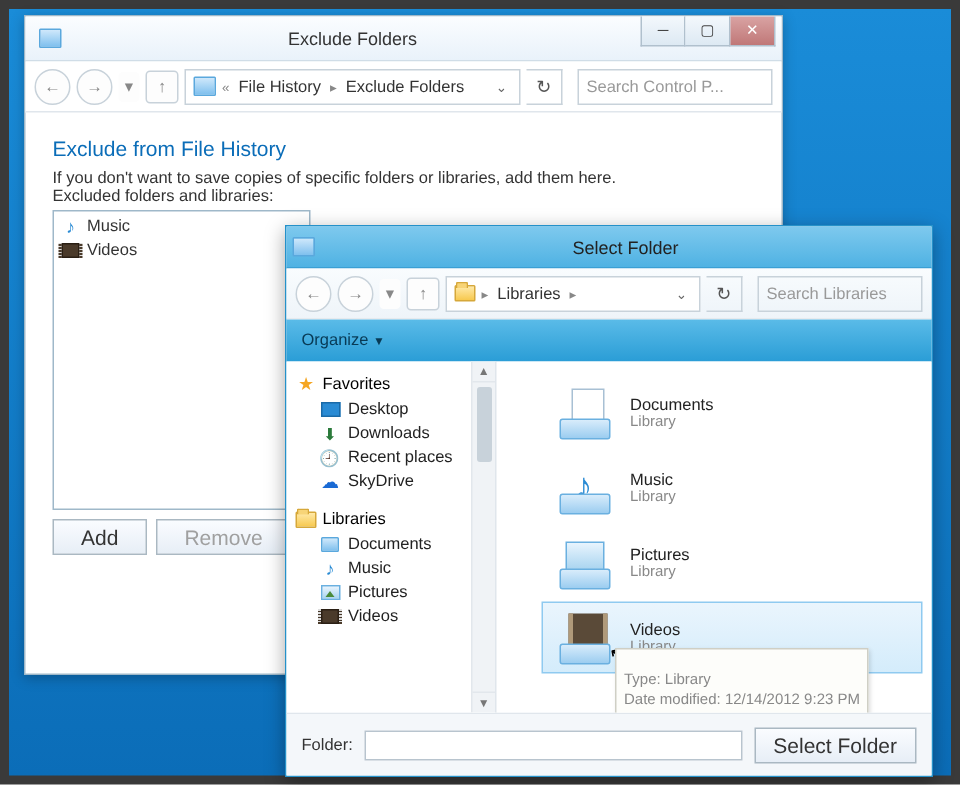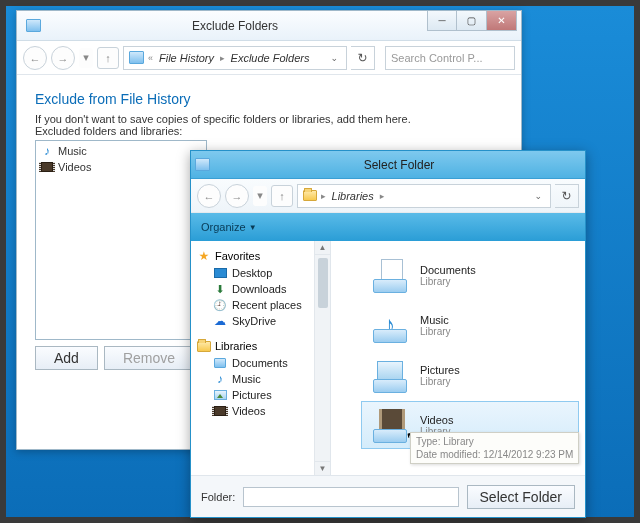--- a/index.html
+++ b/index.html
@@ -14,60 +14,60 @@
 .winbtns { display:flex; height:22px; margin-right:4px; margin-top:-8px;}
 .winbtn { width: 30px; height: 20px; border: 1px solid #b0c0cd; border-top:none; background: linear-gradient(#f3f8fc,#dde9f3); font-size:10px; display:flex; align-items:center; justify-content:center; color:#444; }
 .winbtn.close { background: linear-gradient(#d9a3a3,#c07878); color:#fff; }
 .winbtn + .winbtn { border-left:none; }
 
 .navbar { height: 34px; border-bottom: 1px solid #e0e6ec; display:flex; align-items:center; padding: 0 6px; gap:4px; background:#fff;}
 .navbtn { width: 24px; height: 24px; border:1px solid #c8d2da; border-radius: 50%; display:flex; align-items:center; justify-content:center; font-size:11px; color:#888; background:#fdfdfd;}
 .navbtn.sq { border-radius:3px; width:20px; height:20px; }
 .navbtn.up { border-radius:3px; width:22px; height:22px;}
 .crumb { flex:1; height:24px; border:1px solid #c8d2da; display:flex; align-items:center; font-size:11px; padding:0 2px; background:#fff; }
-.crumb .seg { padding: 2px 5px; display:flex; align-items:center; gap:3px; color:#333;font-style:italic;}
+.crumb .seg { padding: 2px 5px; display:flex; align-items:center; gap:3px; color:#333;}
 .crumb .seg.icn { padding:2px 3px;}
 .crumb .chev { color:#888; font-size:9px; padding:0 1px;}
 .crumb .dd { margin-left:auto; padding:0 6px; color:#666; font-size:9px;}
 .refresh { width:24px; height:24px; border:1px solid #c8d2da; border-left:none; display:flex; align-items:center; justify-content:center; font-size:12px; color:#555;}
 .search { width:130px; height:24px; border:1px solid #c8d2da; margin-left:6px; font-size:11px; padding:10px 5px; color:#999; display:flex; align-items:center;}
 
 .body1 { padding: 16px 18px 10px 18px; font-size: 11px; color:#333; }
 .body1 h2 { color: #0b6db8; font-size: 14px; font-weight: normal; margin-bottom: 6px;}
 .body1 .sub { margin-bottom: 0; }
 .body1 .lbl { margin-bottom: 3px; }
 .listbox { border:1px solid #9fb8c9; height: 200px; width: 172px; background:#fff; padding:2px;}
 .listrow { display:flex; align-items:center; gap:4px; font-size:11px; padding:1px 2px;}
 .btnrow { margin-top:6px; display:flex; gap:6px;}
 .btn { border:1px solid #aab8c2; background:linear-gradient(#fafcff,#e7eef6); font-size:14px; padding:3px 18px; color:#333; }
 .btn:disabled, .btn.dis { color:#a0a0a0; }
 
 
-.win2 { position: absolute; left: 184px; top: 144px; width: 396px; height: 368px; background:#fff; border:1px solid #2591c9; box-shadow: 0 3px 12px rgba(0,0,0,.35); }
+.win2 { position: absolute; left: 184px; top: 144px; width: 432px; height: 368px; background:#fff; border:1px solid #2591c9; box-shadow: 0 3px 12px rgba(0,0,0,.35); }
 .titlebar2 { height: 28px; background: linear-gradient(#7ec9ee,#4fb2e3); border-bottom:1px solid #3a9fd4; display:flex; align-items:center;}
 .titlebar2 .title { flex:1; text-align:center; font-size:12px; color:#222;}
 .navbar2 { height: 34px; display:flex; align-items:center; padding:0 6px; gap:4px; border-bottom:1px solid #e6eaee; background:linear-gradient(#f9fcfe,#eef4f9);}
 .toolbar2 { height:28px; background: linear-gradient(#5abbe8,#2a9dd6); display:flex; align-items:center; padding:0 10px; font-size:11px; color:#fff;}
 .toolbar2 .org { display:flex; align-items:center; gap:3px; color:#083a55;}
 .content2 { display:flex; height: calc(100% - 28px - 34px - 28px - 42px); }
 .sidebar { width: 140px; border-right:1px solid #e0e6ec; overflow:hidden; font-size:11px; position:relative; background:#fff;}
 .sidebar .scroll { position:absolute; right:0; top:0; bottom:0; width:16px; background:#f0f3f6; border-left:1px solid #e2e7ec; display:flex; flex-direction:column; align-items:center;}
 .sidebar .scroll .arr{height:14px;display:flex;align-items:center;justify-content:center;width:100%;color:#777;font-size:8px;border-bottom:1px solid #e2e7ec;}
 .sidebar .scroll .arr.bot{border-bottom:none;border-top:1px solid #e2e7ec;margin-top:auto;}
 .sidebar .scroll .thumb{width:10px;height:50px;background:#c8d2da;border-radius:2px;margin-top:3px;}
 .sbgroup { padding: 6px 4px 2px 6px; }
 .sbhead { display:flex; align-items:center; gap:4px; padding:2px 0;}
 .sbitem { display:flex; align-items:center; gap:5px; padding:1px 0 1px 16px; color:#222;}
 .main2 { flex:1; padding:10px 6px 4px 30px; overflow:hidden; background:#fff;}
 .librow { display:flex; align-items:center; gap:10px; padding:4px 6px; margin-bottom:2px; border:1px solid transparent; position:relative;}
 .librow.sel { background: linear-gradient(#eaf5fd,#d4ecfb); border:1px solid #8fcaf0; }
 .libicon { width:42px; height:38px; display:flex; align-items:center; justify-content:center;}
 .libtxt .t1 { font-size:11px; color:#222;}
 .libtxt .t2 { font-size:10px; color:#888;}
-.tooltip { position:absolute; left:48px; top:30px; background:#fdfdfa; border:1px solid #cfcfc5; font-size:10px; color:#888; padding:2px 5px; line-height:1.3; white-space:nowrap; box-shadow:1px 1px 3px rgba(0,0,0,.15);}
+.tooltip { position:absolute; left:48px; top:30px; background:#fdfdfa; border:1px solid #cfcfc5; font-size:10px; color:#888; padding:14px 5px; line-height:1.3; white-space:nowrap; box-shadow:1px 1px 3px rgba(0,0,0,.15);}
 .cursor { position:absolute; left:44px; top:26px; font-size:14px; color:#000; transform:rotate(-10deg);}
 
 .footer2 { height:42px; border-top:1px solid #e0e6ec; background:#f4f7fa; display:flex; align-items:center; padding:0 10px; gap:8px; font-size:11px;}
 .footer2 .flab { color:#333;}
 .footer2 input { flex:1; height:20px; border:1px solid #b8c4ce; padding:0 4px; font-size:11px;}
 .footer2 .btn { padding:3px 12px;}
 
 .watermark { position:absolute; right:30px; bottom:18px; color:#d8e8f5; font-size:18px; font-style:italic; font-family: Georgia, serif; letter-spacing:0.5px; text-shadow:0 1px 2px rgba(0,0,0,.2); pointer-events:none;}
 
 
@@ -174,20 +174,21 @@
       <div class="crumb">
         <span class="seg icn">
             <span class="ic-folder"></span>
           </span>
         <span class="chev">▸</span>
         <span class="seg">Libraries</span>
         <span class="chev">▸</span>
         <span class="dd">⌄</span>
       </div>
       <div class="refresh">↻</div>
+      <div class="search" style="width:110px;">Search Libraries</div>
     </div>
     <div class="toolbar2">
       <div class="org">
         <span>Organize</span>
         <span style="font-size:8px;">▼</span>
       </div>
     </div>
     <div class="content2">
       <div class="sidebar">
         <div class="sbgroup">

